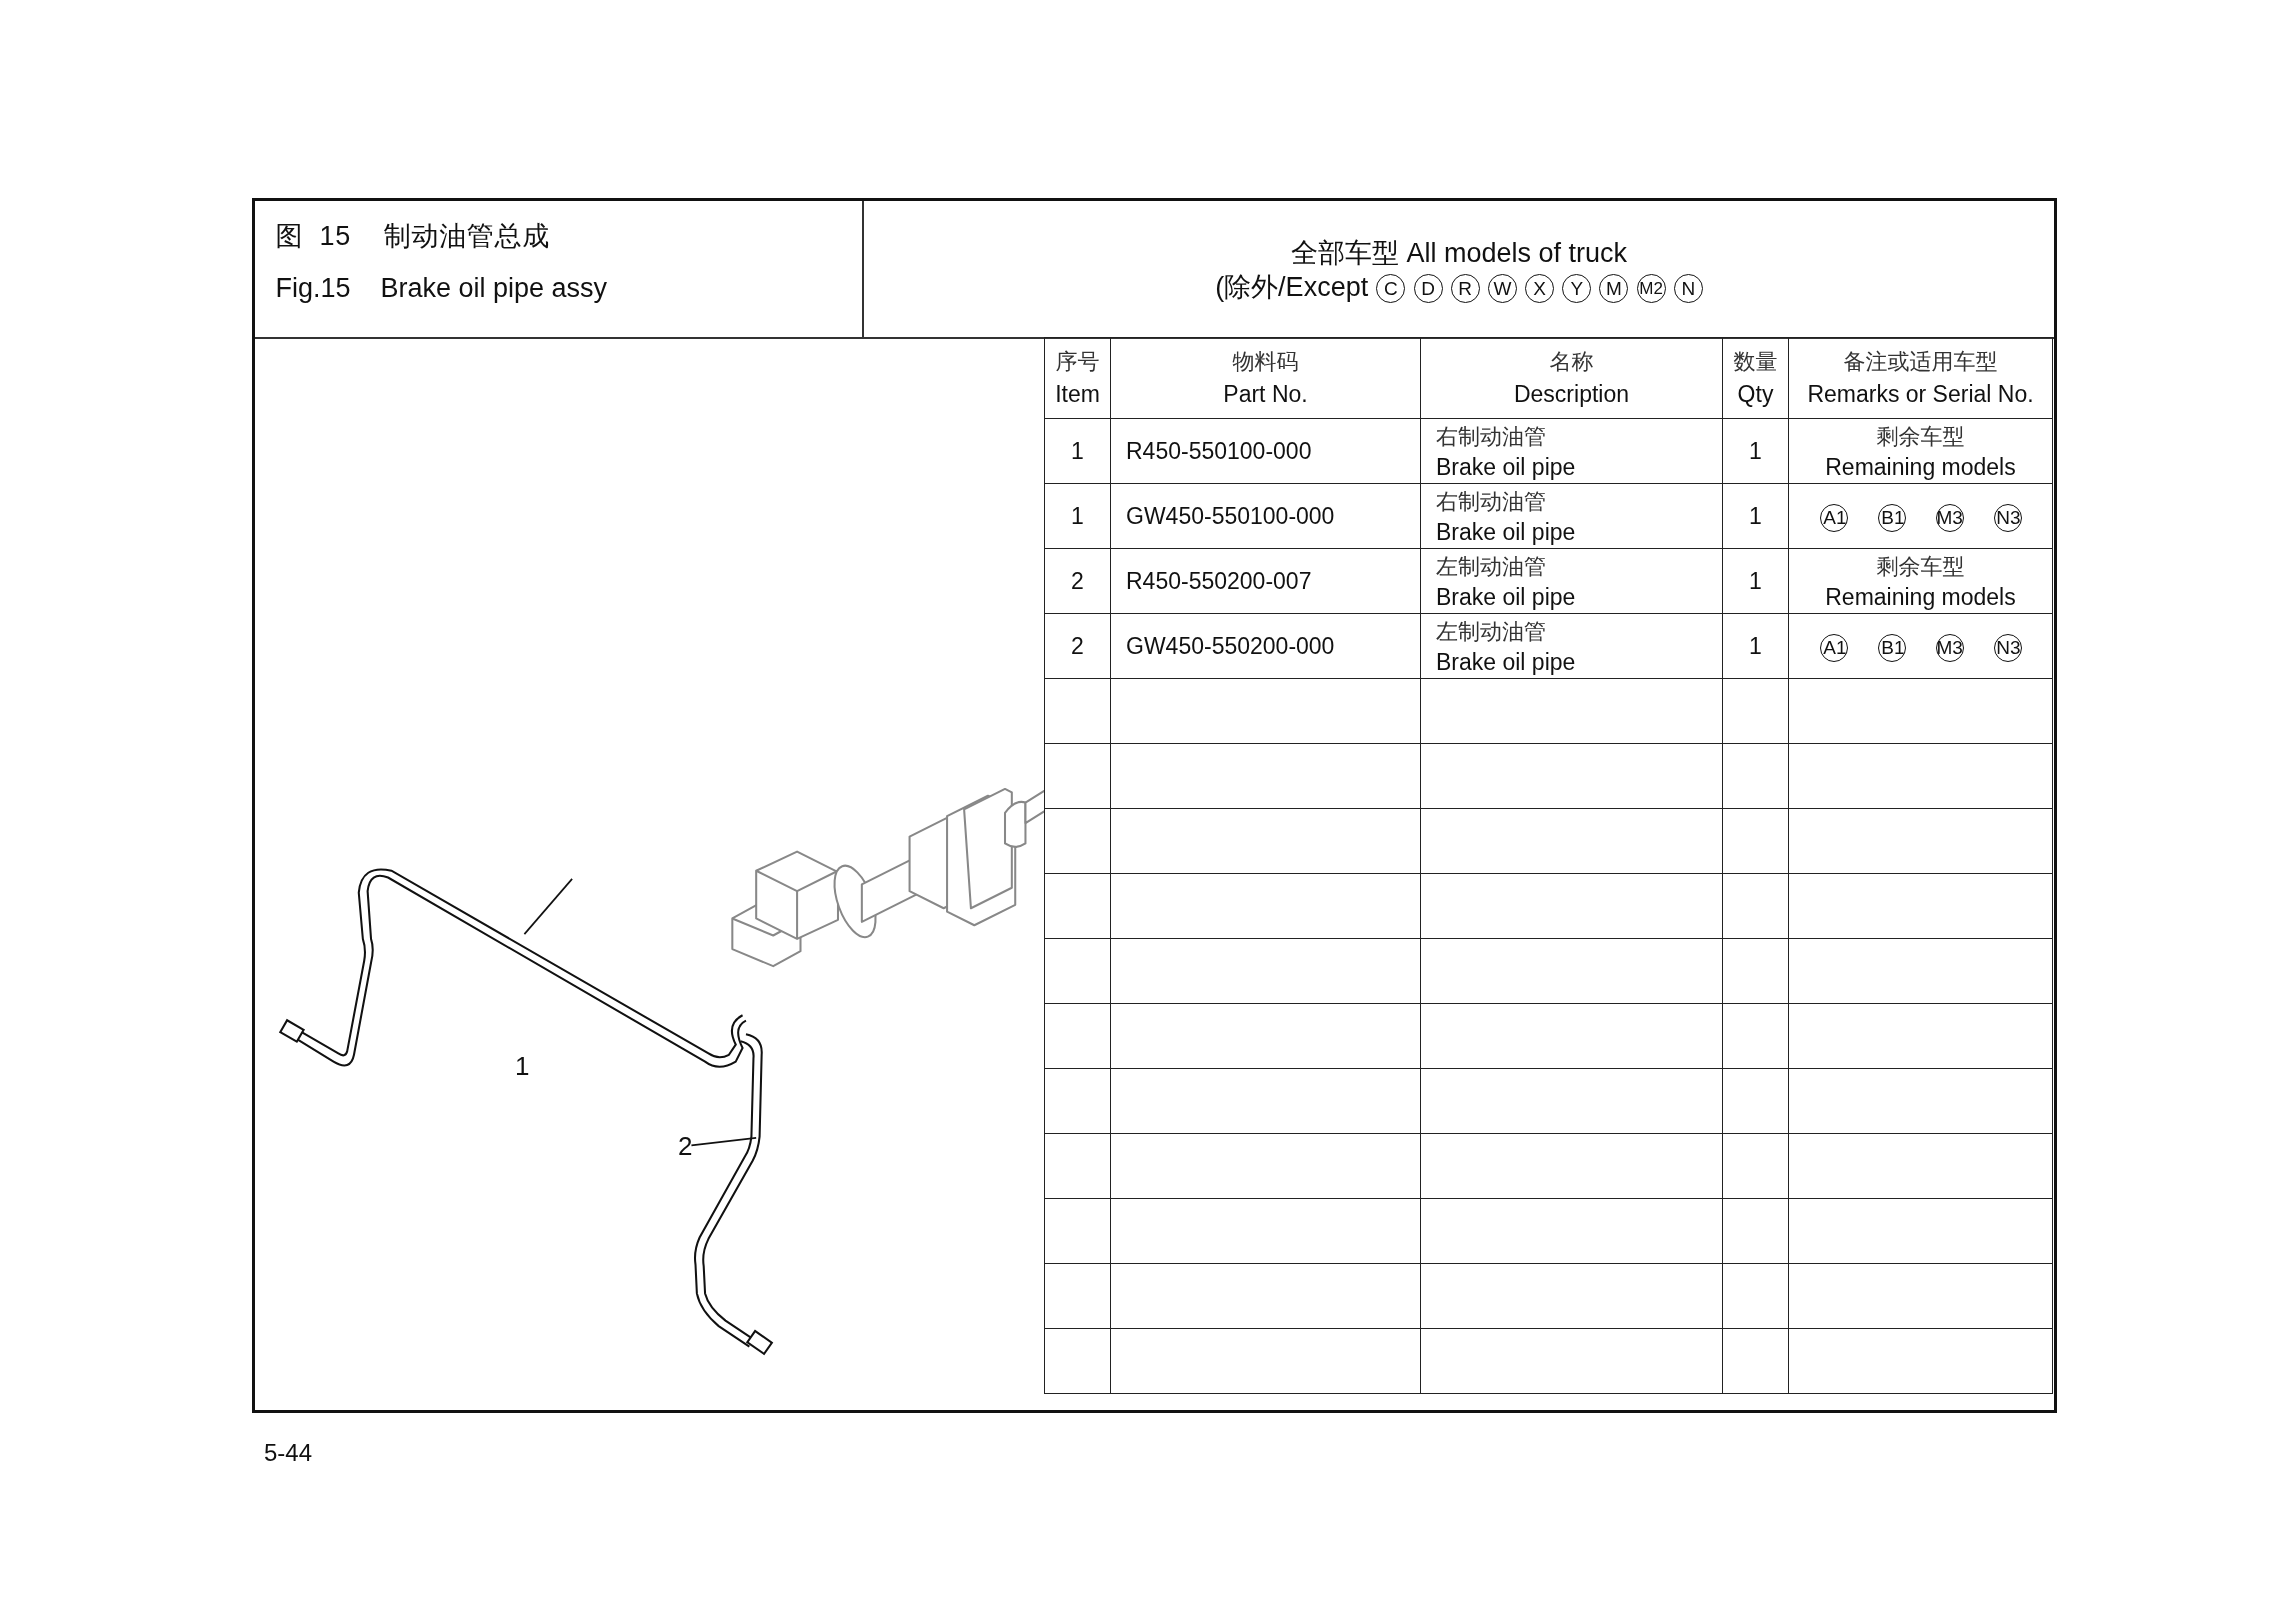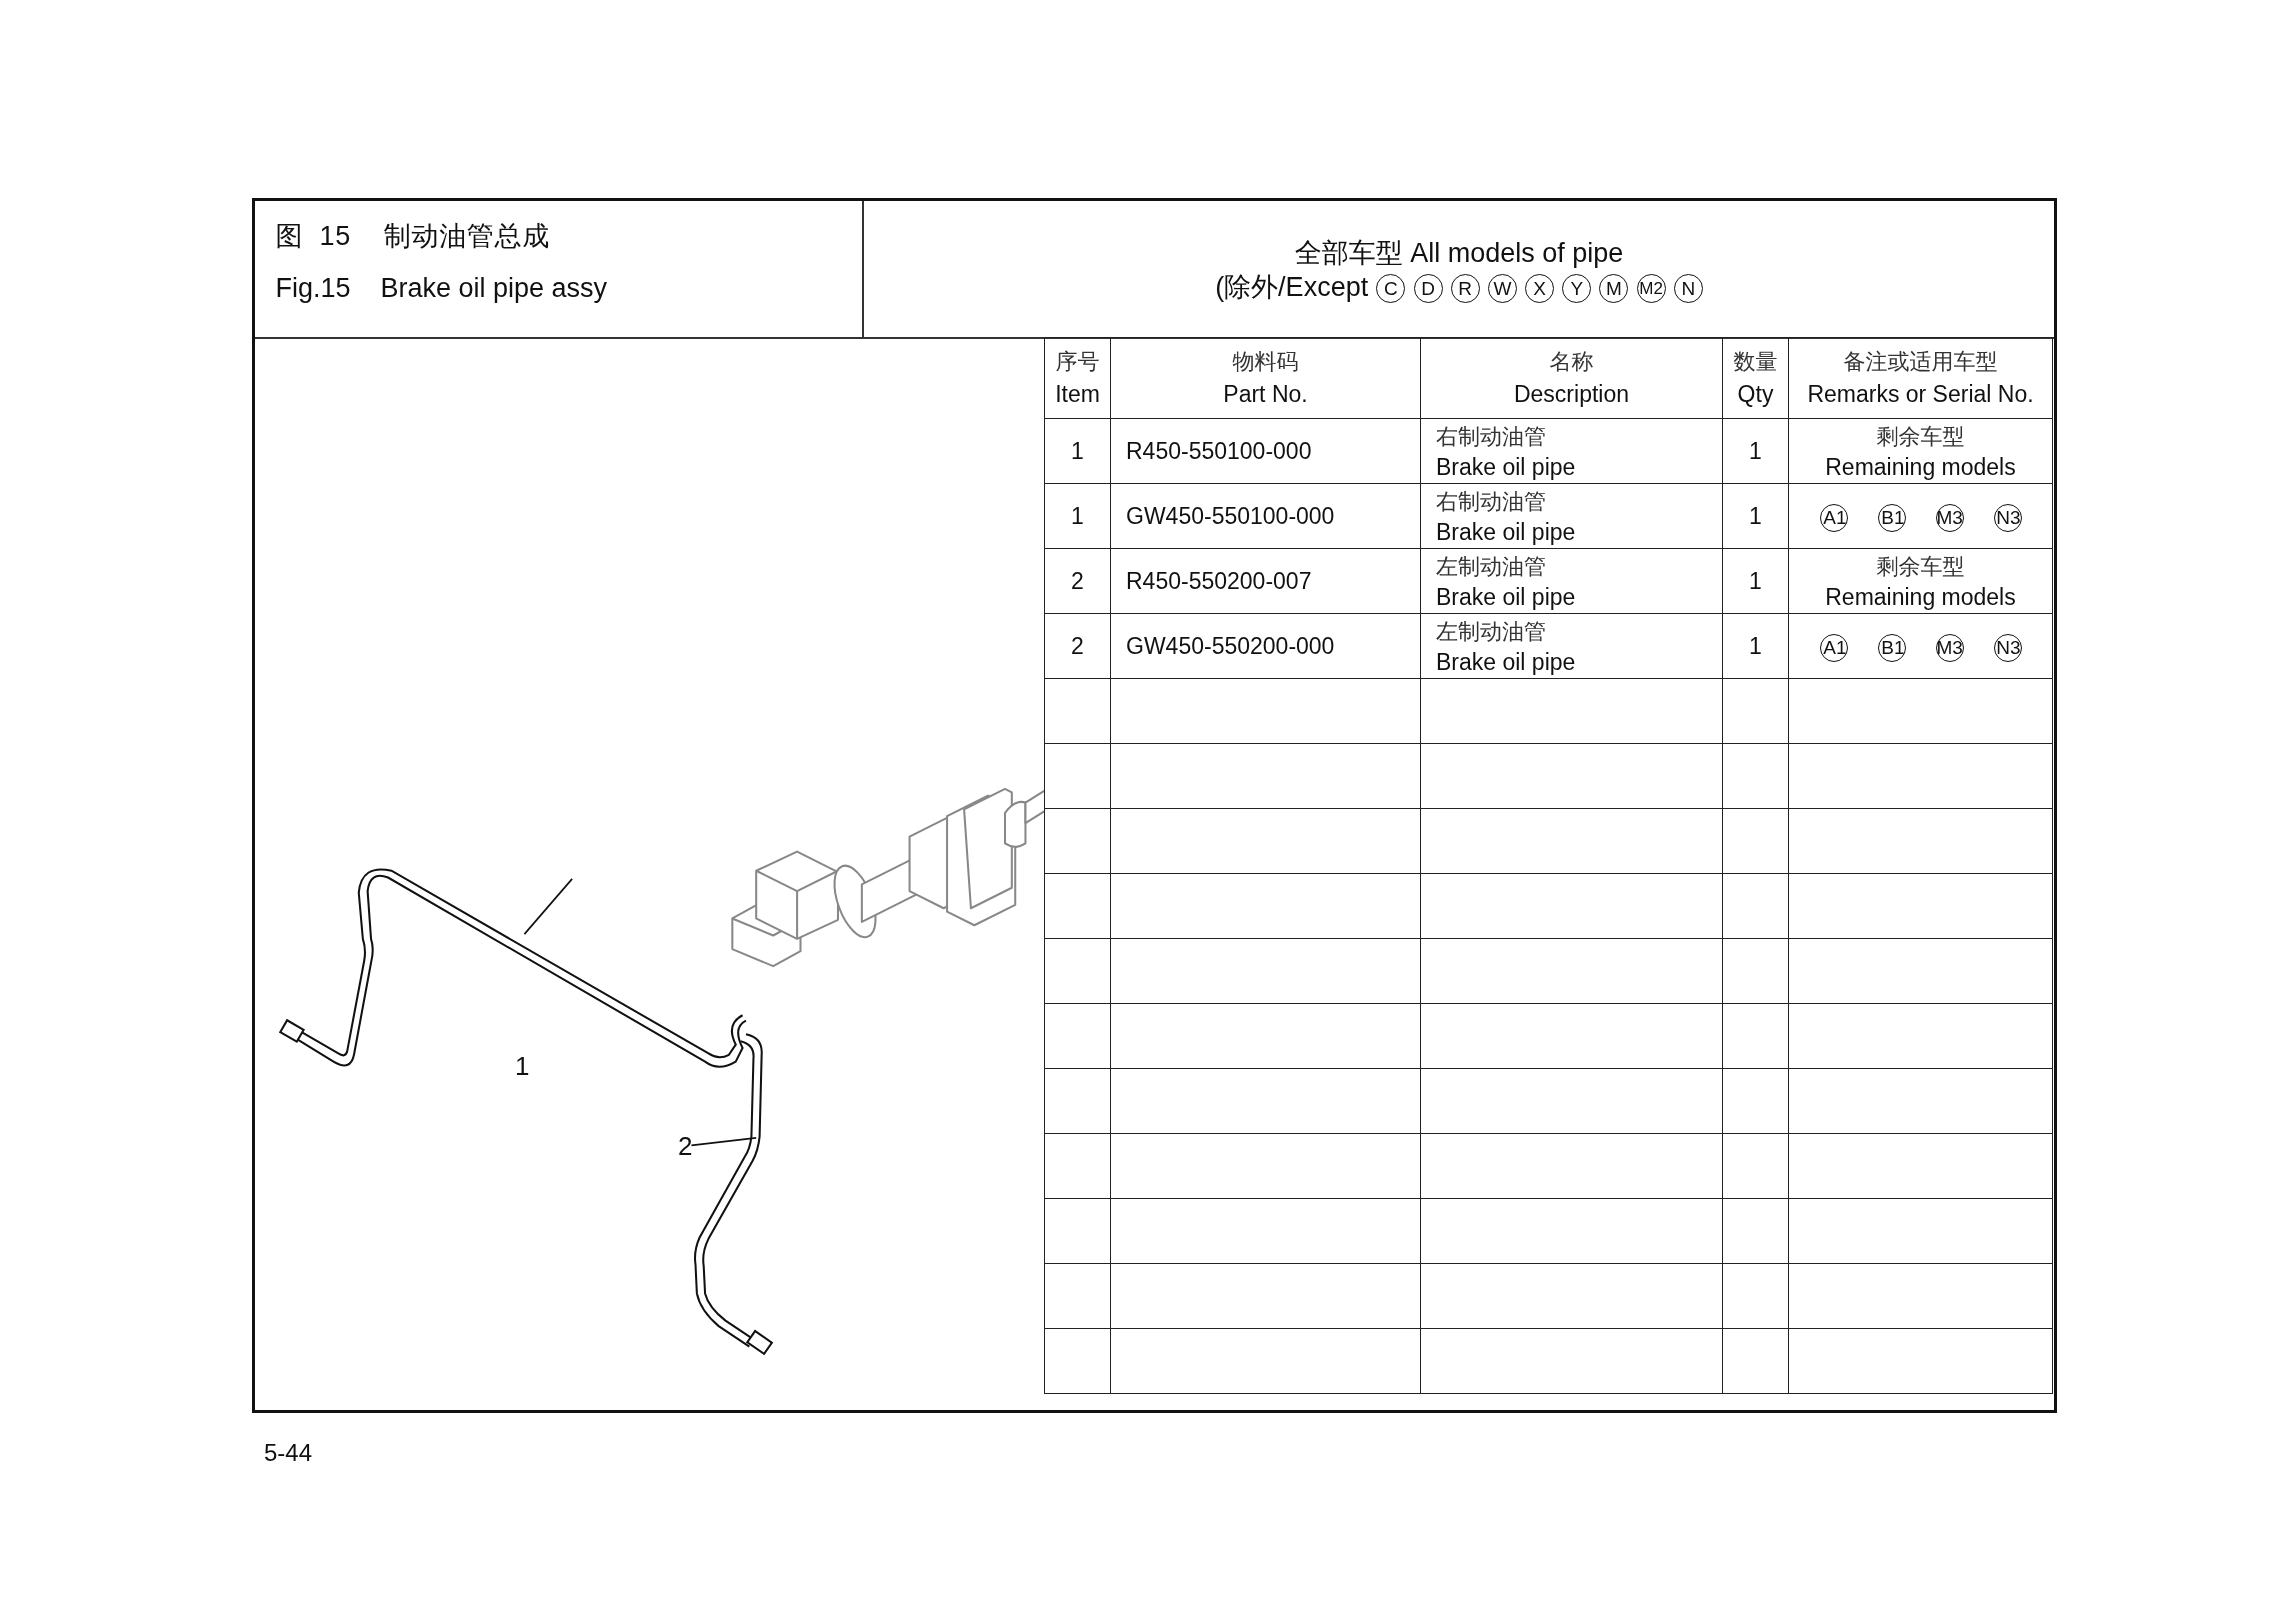--- a/index.html
+++ b/index.html
@@ -38,21 +38,21 @@
 <body>
 
 <div class="frame">
 
   <div class="hdr-left">
     <div class="fig-cn">图  15    制动油管总成</div>
     <div class="fig-en">Fig.15    Brake oil pipe assy</div>
   </div>
 
   <div class="hdr-right">
-    <div class="models-line1">全部车型 All models of pipe</div>
+    <div class="models-line1">全部车型 All models of truck</div>
     <div class="models-line2">
       <span>(除外/Except</span><span id="except-badges"><span class="badge">C</span><span class="badge">D</span><span class="badge">R</span><span class="badge">W</span><span class="badge">X</span><span class="badge">Y</span><span class="badge">M</span><span class="badge small">M2</span><span class="badge">N</span></span>
     </div>
   </div>
 
   <div class="illus">
     <svg width="789" height="1073" viewBox="0 0 1157 1574">
 
       <g fill="#fff" stroke="#888" stroke-width="3" stroke-linejoin="round">
         <path d="M700 850 l40 -22 l60 25 l0 45 l-40 22 l-60 -25 z"></path>

